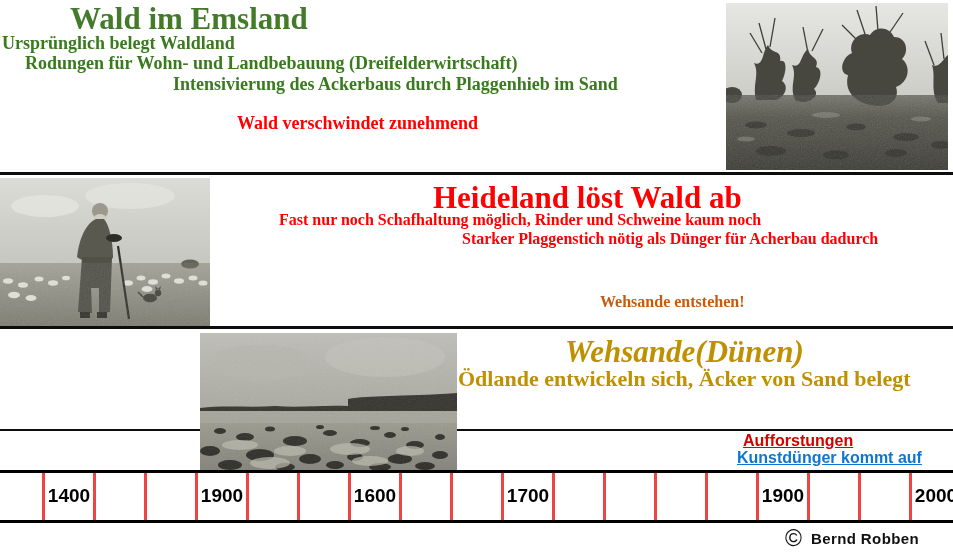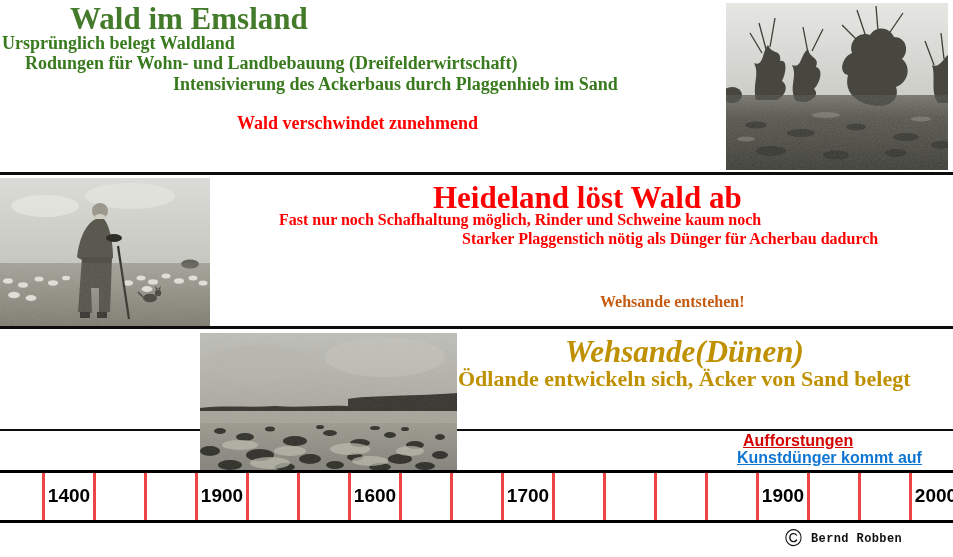--- a/index.html
+++ b/index.html
@@ -49,21 +49,21 @@
     font-family:"Liberation Sans","DejaVu Sans",sans-serif;font-weight:bold;
     font-size:19px;color:#000;text-align:center;line-height:46px;overflow:hidden;
   }
   .tl-cell:last-child{border-right:none;}
   
   .copyright{
     position:absolute;left:785px;top:527px;display:flex;align-items:center;gap:9px;
     font-family:"Liberation Sans","DejaVu Sans",sans-serif;font-weight:bold;color:#111;z-index:3;background:#fff;
   }
   .copy-sym{font-size:23px;font-weight:normal;line-height:1;}
-  .copy-name{font-size:12px;letter-spacing:0.4px;font-family:Liberation Mono, monospace;}
+  .copy-name{font-size:15px;letter-spacing:0.4px;}
 </style>
 </head>
 <body>
 
 <div id="slide">
 
   <div class="txt s1-title">Wald im Emsland</div>
   <div class="txt s1-l0">Ursprünglich belegt Waldland</div>
   <div class="txt s1-l1">Rodungen für Wohn- und Landbebauung (Dreifelderwirtschaft)</div>
   <div class="txt s1-l2">Intensivierung des Ackerbaus durch Plaggenhieb im Sand</div>

